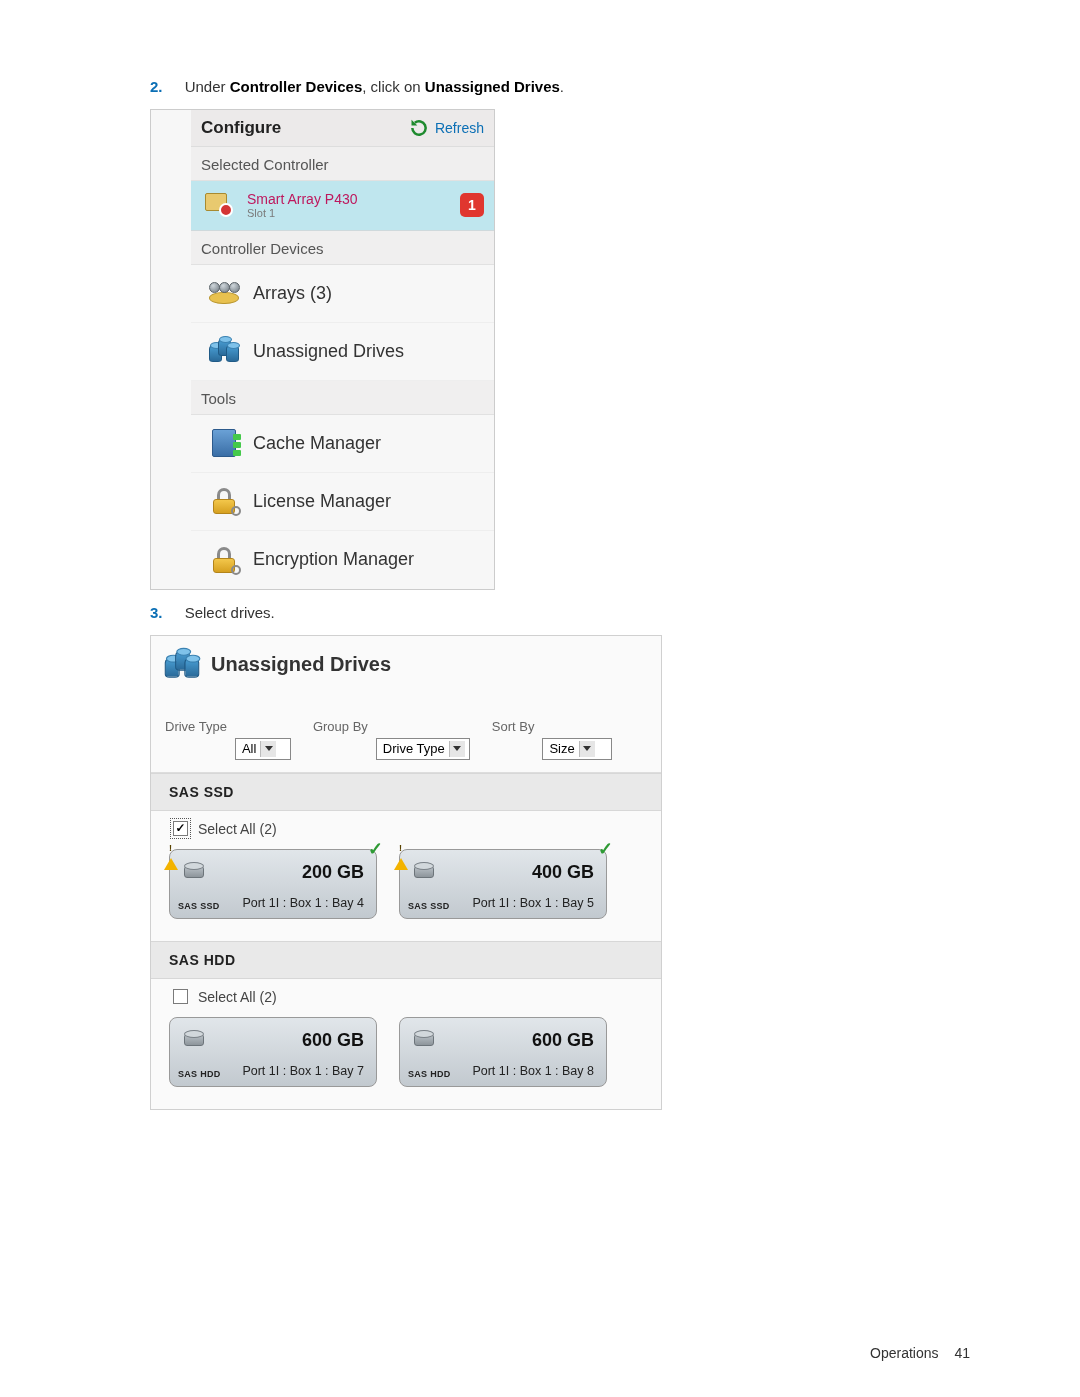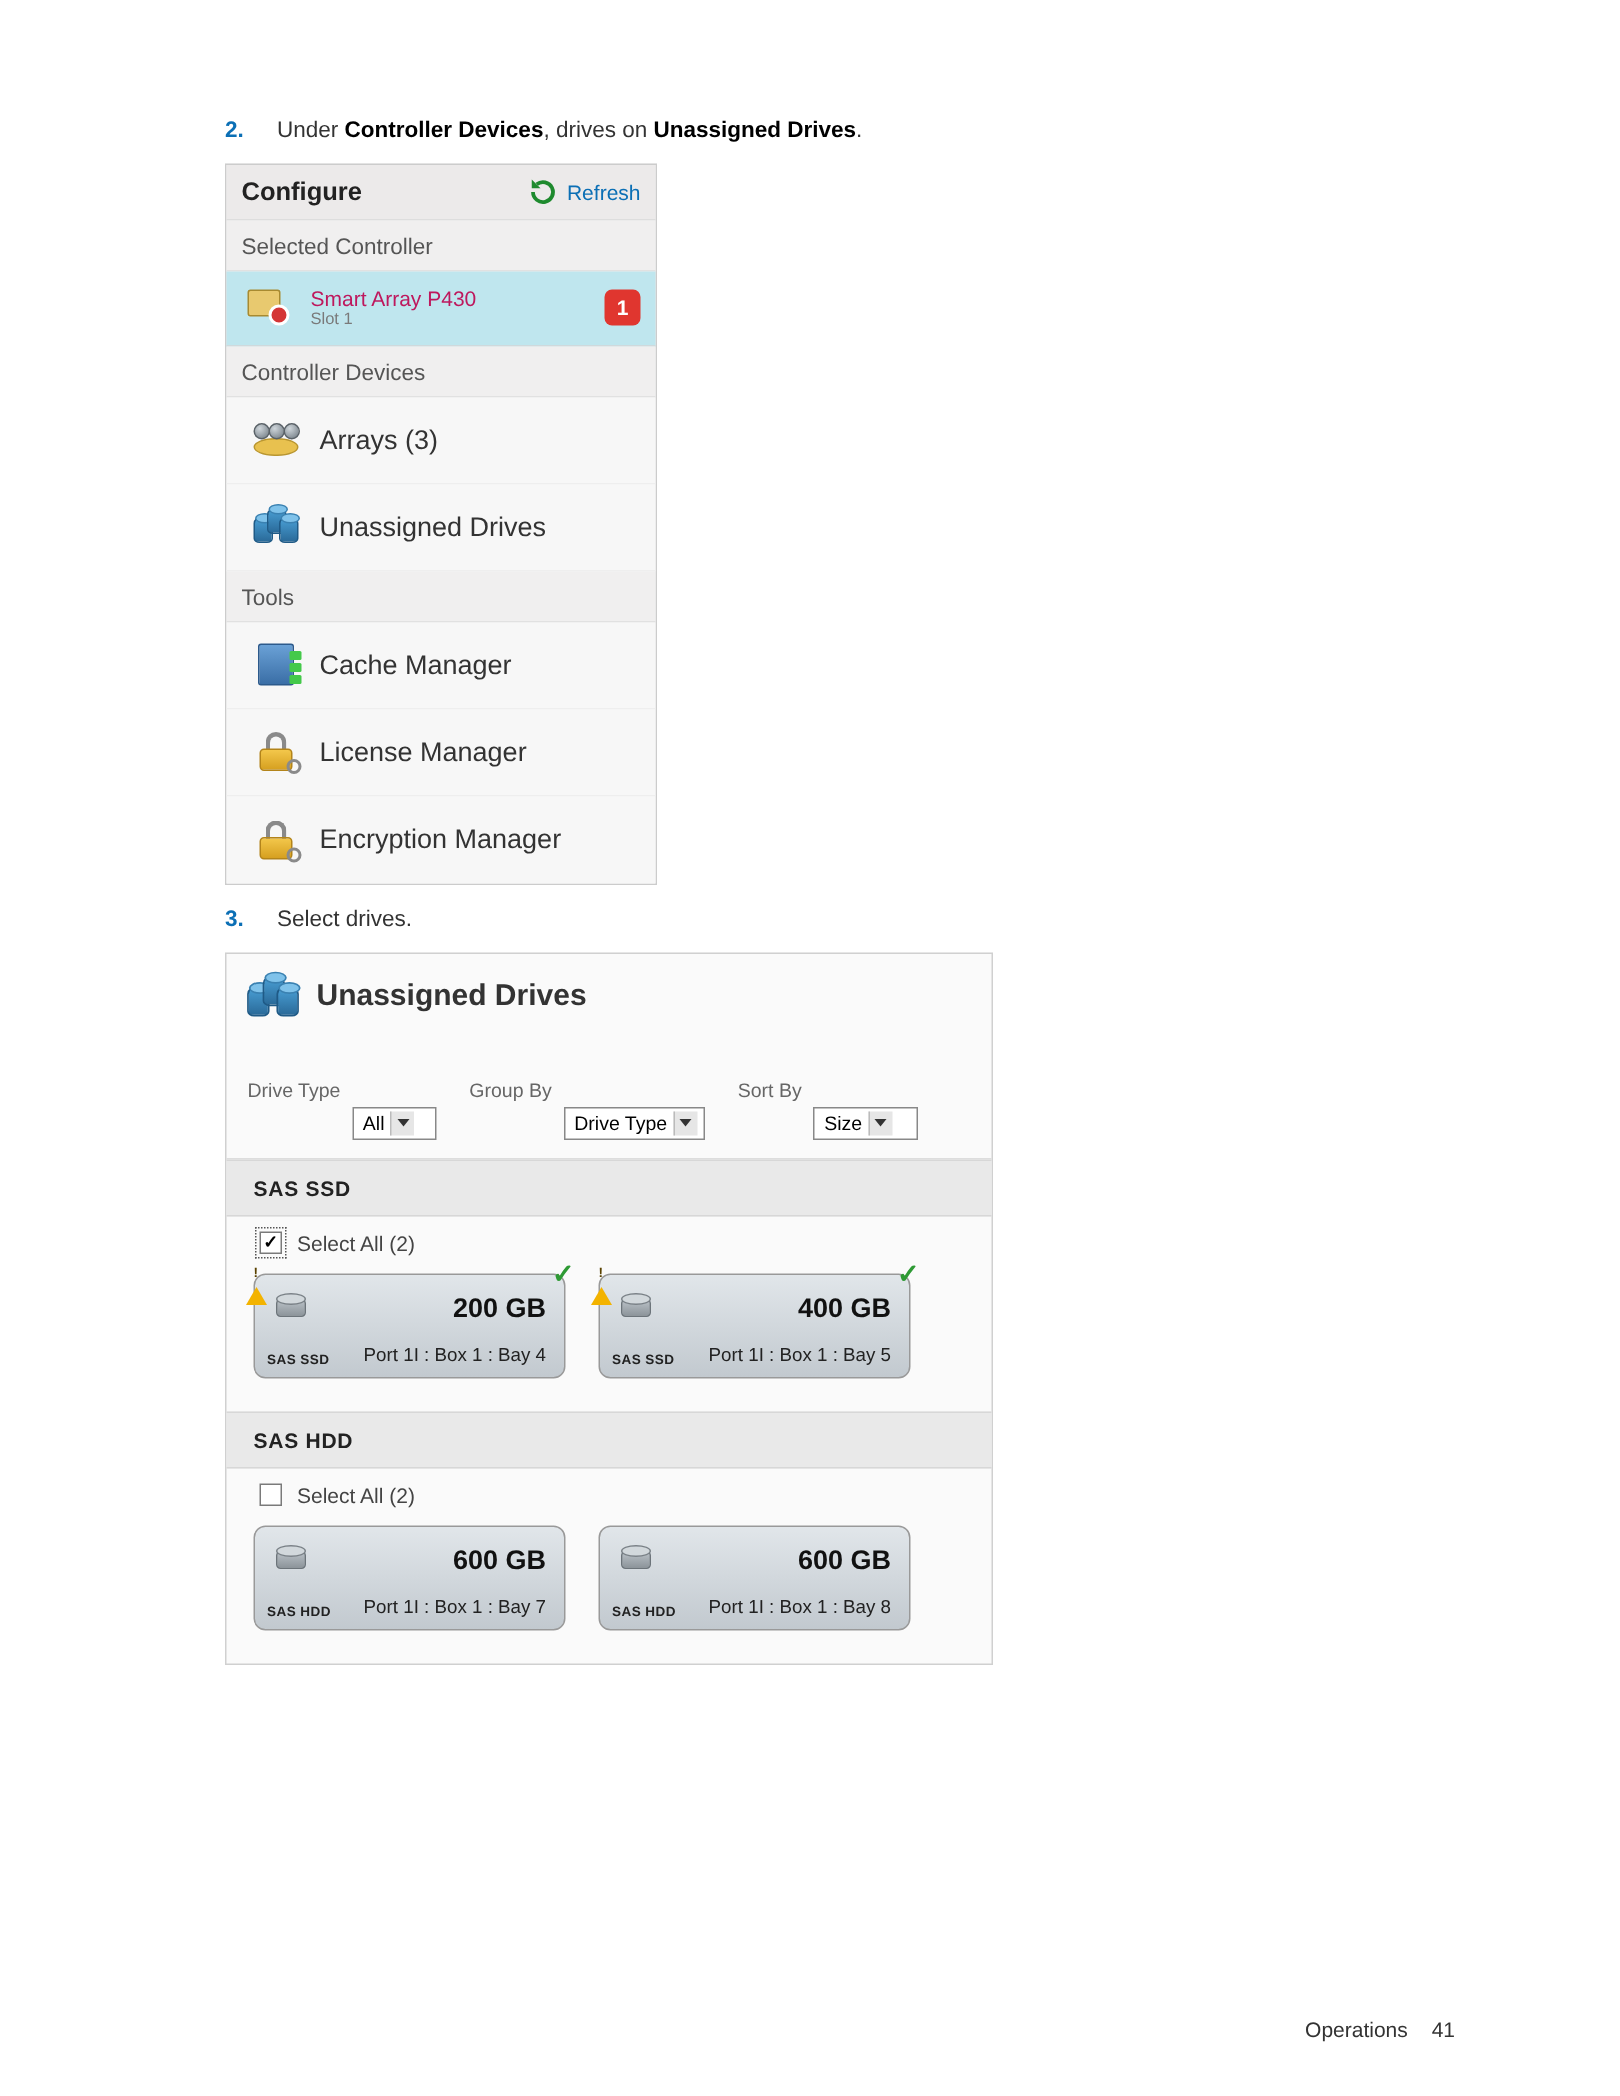--- a/index.html
+++ b/index.html
@@ -24,25 +24,26 @@
   }
   .step-num {
     color: #0b6fb5;
     font-weight: bold;
     margin-right: 18px;
   }
   .bold { font-weight: bold; color:#000; }
 
   
   .configure-panel {
-    width: 288px;
+    width: 345px;
     border: 1px solid #ccc;
     background: #f7f7f7;
     margin-bottom: 14px;
     font-size: 14px;
+    padding-left: 40px;
   }
   .cp-header {
     display: flex;
     align-items: center;
     justify-content: space-between;
     padding: 8px 10px;
     border-bottom: 1px solid #ddd;
     background: #eceaea;
   }
   .cp-header .title {
@@ -333,21 +334,21 @@
   .footer .pnum{ margin-left:12px; }
 
 </style>
 </head>
 <body>
 
 <div class="page-content">
 
   <div class="step-line">
     <span class="step-num">2.</span>
-    <span>Under </span><span class="bold">Controller Devices</span><span>, drives on </span><span class="bold">Unassigned Drives</span><span>.</span>
+    <span>Under </span><span class="bold">Controller Devices</span><span>, click on </span><span class="bold">Unassigned Drives</span><span>.</span>
   </div>
 
   <div class="configure-panel">
     <div class="cp-header">
       <span class="title">Configure</span>
       <span class="refresh-wrap">
         <span class="refresh-icon-circle">
           <svg viewBox="0 0 24 24">
               <path fill="none" stroke="#1e8a2e" stroke-width="3" d="M4 12a8 8 0 1 0 3-6.2"></path>
               <path fill="#1e8a2e" d="M3 2 L3 9 L10 9 Z"></path>

